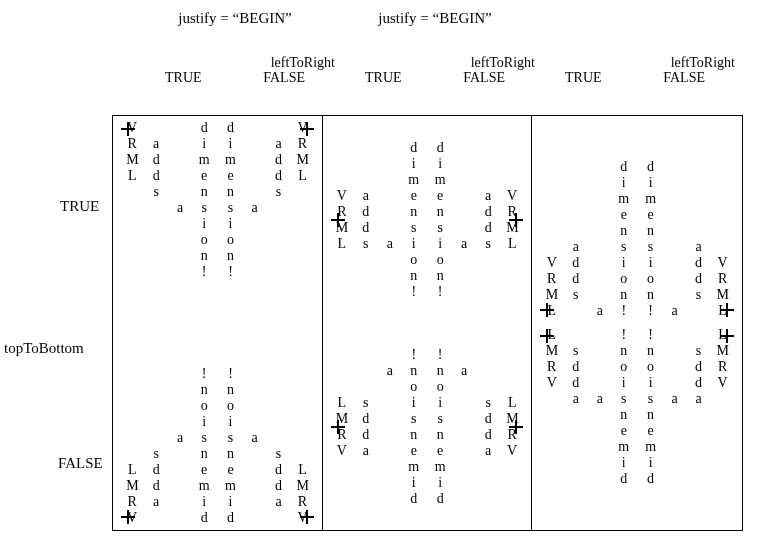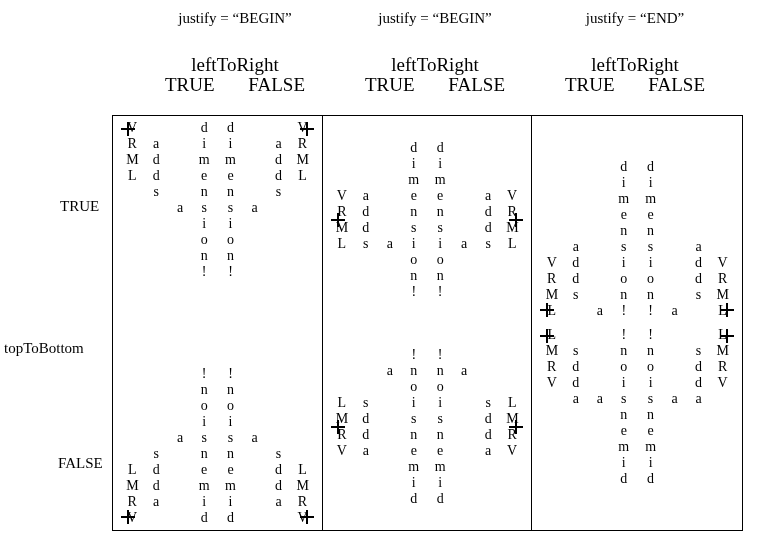--- a/index.html
+++ b/index.html
@@ -24,21 +24,21 @@
     width: 200px; text-align: center;
     font-size: 15px;
   }
 
   
   .ltr-row {
     display: flex;
     margin-left: 135px;
     margin-top: 28px;
   }
-  .ltr-cell { width: 200px; text-align: center; font-size: 19px; }
+  .ltr-cell { width: 200px; text-align: right; font-size: 14px; }
   .ltr-cell .ltr-label { display: block; }
   .tf-sub { display: flex; justify-content: space-between; padding: 0 30px; }
 
   
   .side-true {
     position: absolute; left: 60px; top: 198px; font-size: 15px;
   }
   .side-ttb {
     position: absolute; left: 4px; top: 340px; font-size: 15px;
   }
@@ -120,21 +120,20 @@
   .cross::after  { top: 6px; left: 0; height: 2px; width: 14px; }
 </style>
 </head>
 <body>
 
 <div class="canvas">
 
   <div class="justify-row">
     <div class="justify-cell">justify = “BEGIN”</div>
     <div class="justify-cell">justify = “BEGIN”</div>
-    <div class="justify-cell">justify = “END”</div>
   </div>
 
   <div class="ltr-row">
     <div class="ltr-cell">
       <span class="ltr-label">leftToRight</span>
       <span class="tf-sub">
         <span>TRUE</span>
         <span>FALSE</span>
       </span>
     </div>

